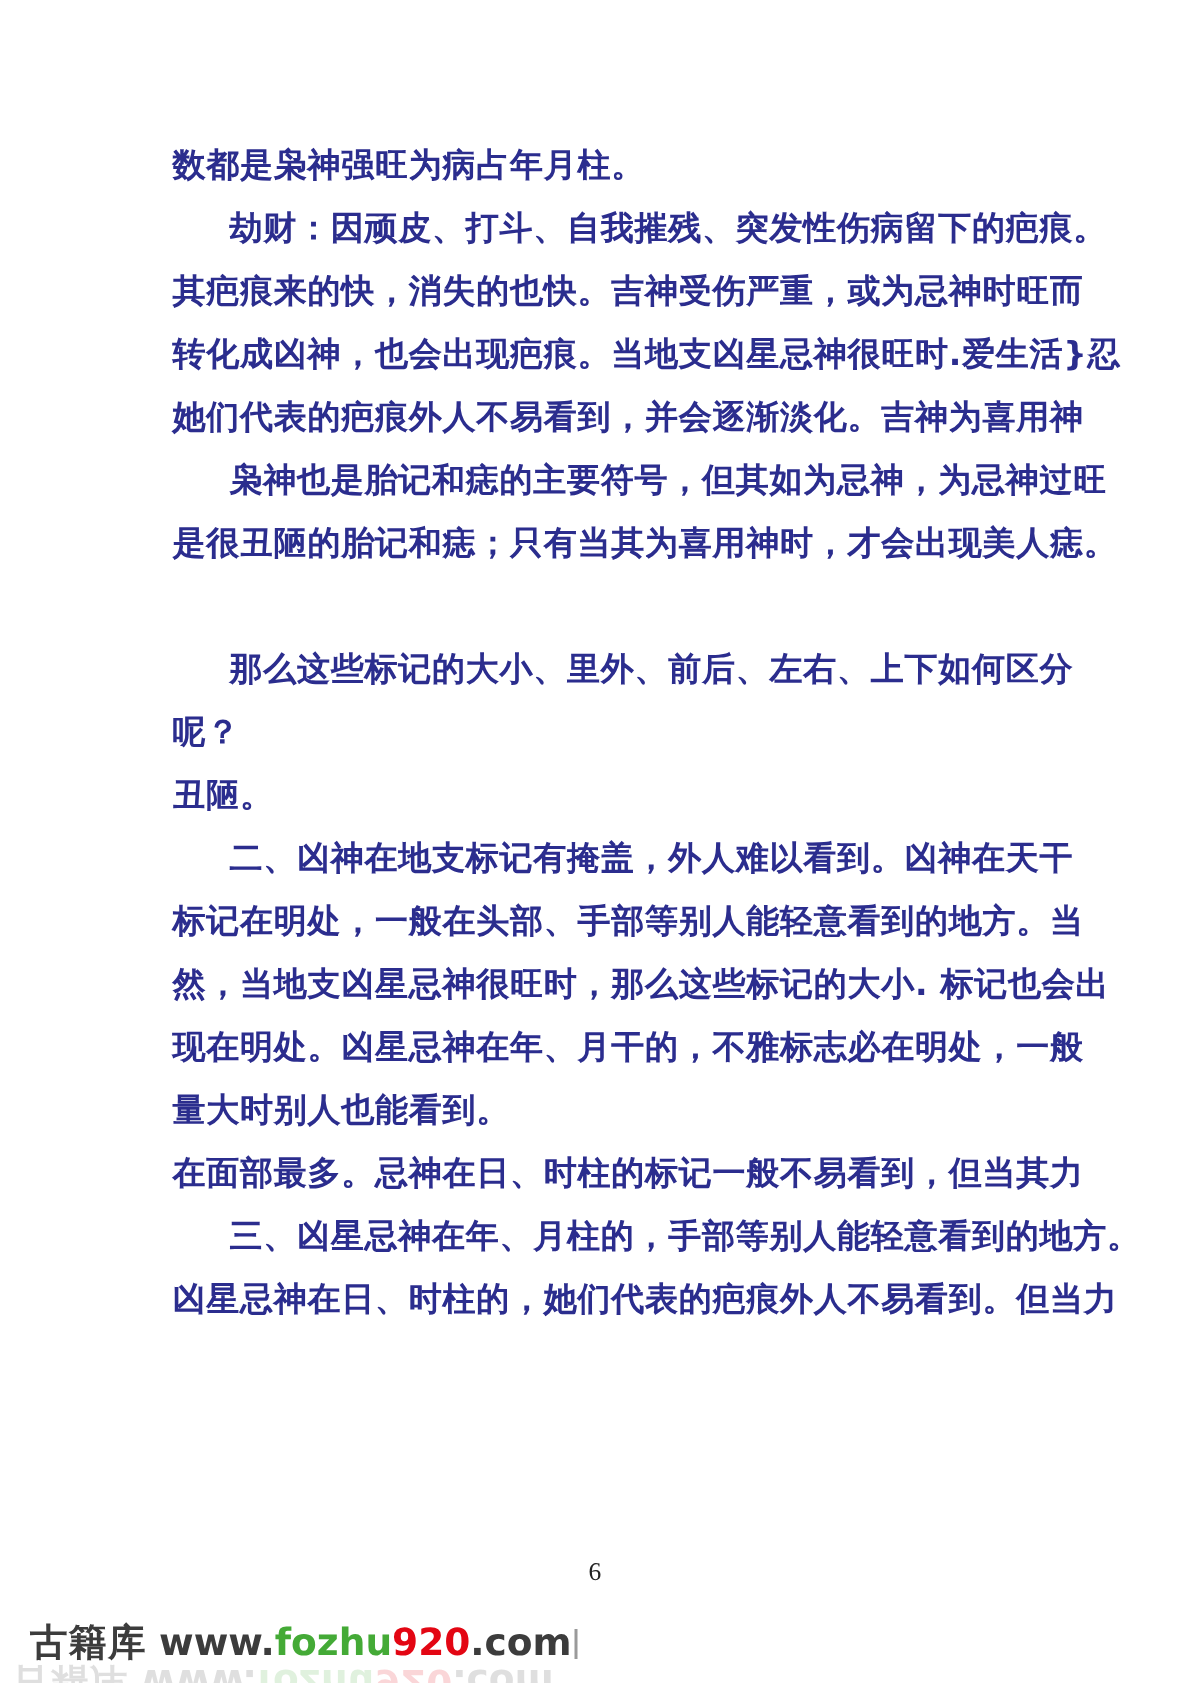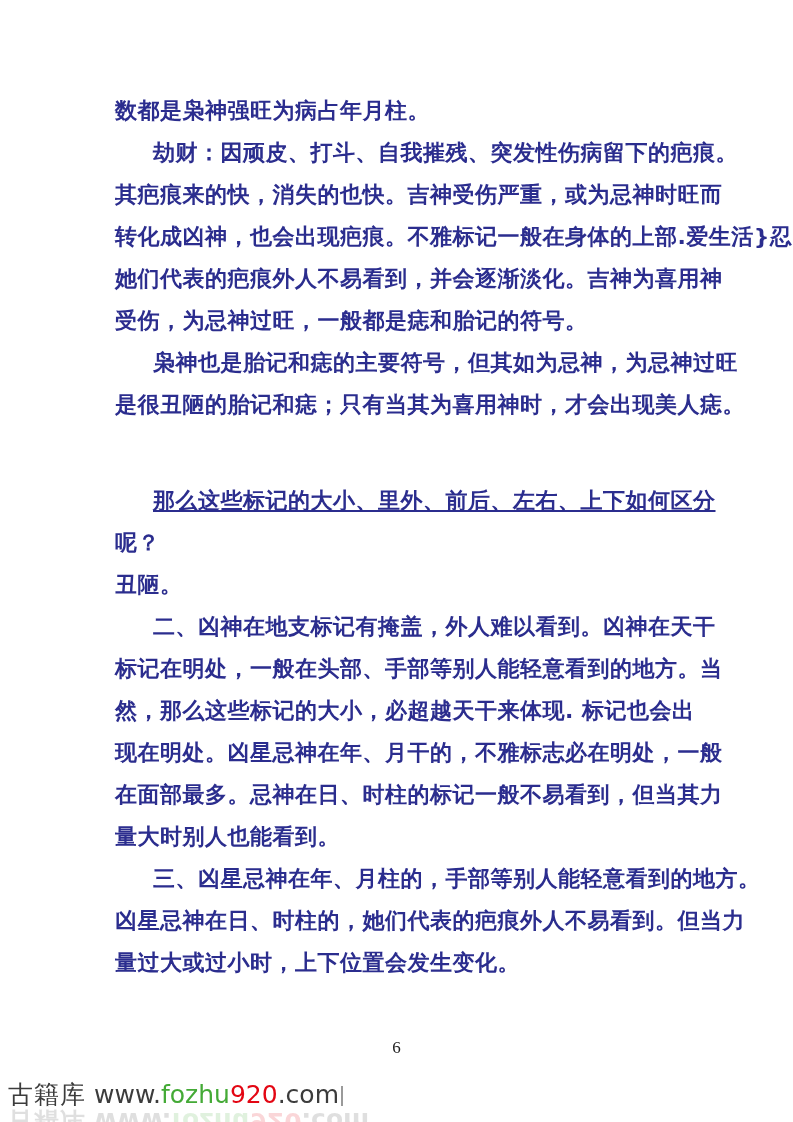--- a/index.html
+++ b/index.html
@@ -21,37 +21,37 @@
     font-weight: bold;
     letter-spacing: 0.5px;
   }
   .ln {
     height: 42px;
     line-height: 42px;
     white-space: nowrap;
     text-align: left;
   }
   .ln.indent { padding-left: 38px; }
-  .ln.gap { margin-top: 54px; text-decoration: underline; }
+  .ln.gap { margin-top: 42px; }
   .page-number {
     position: absolute;
     left: 0;
     right: 0;
     top: 1038px;
     text-align: center;
     font-family: "Liberation Serif", serif;
     font-size: 17px;
     color: #222222;
   }
   .footer-logo {
     position: absolute;
-    left: 8px;
+    left: 20px;
     top: 1082px;
     font-size: 25px;
-    font-weight: normal;
+    font-weight: bold;
     white-space: nowrap;
     line-height: 26px;
   }
   .footer-logo .dark  { color: #3c3c3c; }
   .footer-logo .green { color: #44aa36; }
   .footer-logo .red   { color: #e30613; }
   .brand-cn { margin-right: 8px; letter-spacing: 1px; }
   .cursor-artifact {
     display: inline-block;
     width: 2px;
@@ -78,37 +78,35 @@
 </style>
 </head>
 <body>
 
 <div class="page">
 
   <div class="doc">
     <div class="ln">数都是枭神强旺为病占年月柱。</div>
     <div class="ln indent">劫财：因顽皮、打斗、自我摧残、突发性伤病留下的疤痕。</div>
     <div class="ln">其疤痕来的快，消失的也快。吉神受伤严重，或为忌神时旺而</div>
-    <div class="ln">转化成凶神，也会出现疤痕。不雅标记一般在身体的上部.爱生活}忍</div>
+    <div class="ln">转化成凶神，也会出现疤痕。当地支凶星忌神很旺时.爱生活}忍</div>
     <div class="ln">她们代表的疤痕外人不易看到，并会逐渐淡化。吉神为喜用神</div>
-    <div class="ln">受伤，为忌神过旺，一般都是痣和胎记的符号。</div>
     <div class="ln indent">枭神也是胎记和痣的主要符号，但其如为忌神，为忌神过旺</div>
     <div class="ln">是很丑陋的胎记和痣；只有当其为喜用神时，才会出现美人痣。</div>
     <div class="ln indent gap">那么这些标记的大小、里外、前后、左右、上下如何区分</div>
     <div class="ln">呢？</div>
     <div class="ln">丑陋。</div>
     <div class="ln indent">二、凶神在地支标记有掩盖，外人难以看到。凶神在天干</div>
     <div class="ln">标记在明处，一般在头部、手部等别人能轻意看到的地方。当</div>
-    <div class="ln">然，那么这些标记的大小，必超越天干来体现. 标记也会出</div>
+    <div class="ln">然，当地支凶星忌神很旺时，那么这些标记的大小. 标记也会出</div>
     <div class="ln">现在明处。凶星忌神在年、月干的，不雅标志必在明处，一般</div>
+    <div class="ln">量大时别人也能看到。</div>
     <div class="ln">在面部最多。忌神在日、时柱的标记一般不易看到，但当其力</div>
-    <div class="ln">量大时别人也能看到。</div>
     <div class="ln indent">三、凶星忌神在年、月柱的，手部等别人能轻意看到的地方。</div>
     <div class="ln">凶星忌神在日、时柱的，她们代表的疤痕外人不易看到。但当力</div>
-    <div class="ln">量过大或过小时，上下位置会发生变化。</div>
   </div>
 
   <div class="page-number">6</div>
 
   <div class="footer-logo">
     <span class="dark brand-cn">古籍库</span><span class="dark">www.</span><span class="green">fozhu</span><span class="red">920</span><span class="dark">.com</span><span class="cursor-artifact"></span>
   </div>
 
   <div class="footer-reflection">
     <span class="dark brand-cn">古籍库</span><span class="dark">www.</span><span class="green">fozhu</span><span class="red">920</span><span class="dark">.com</span>

